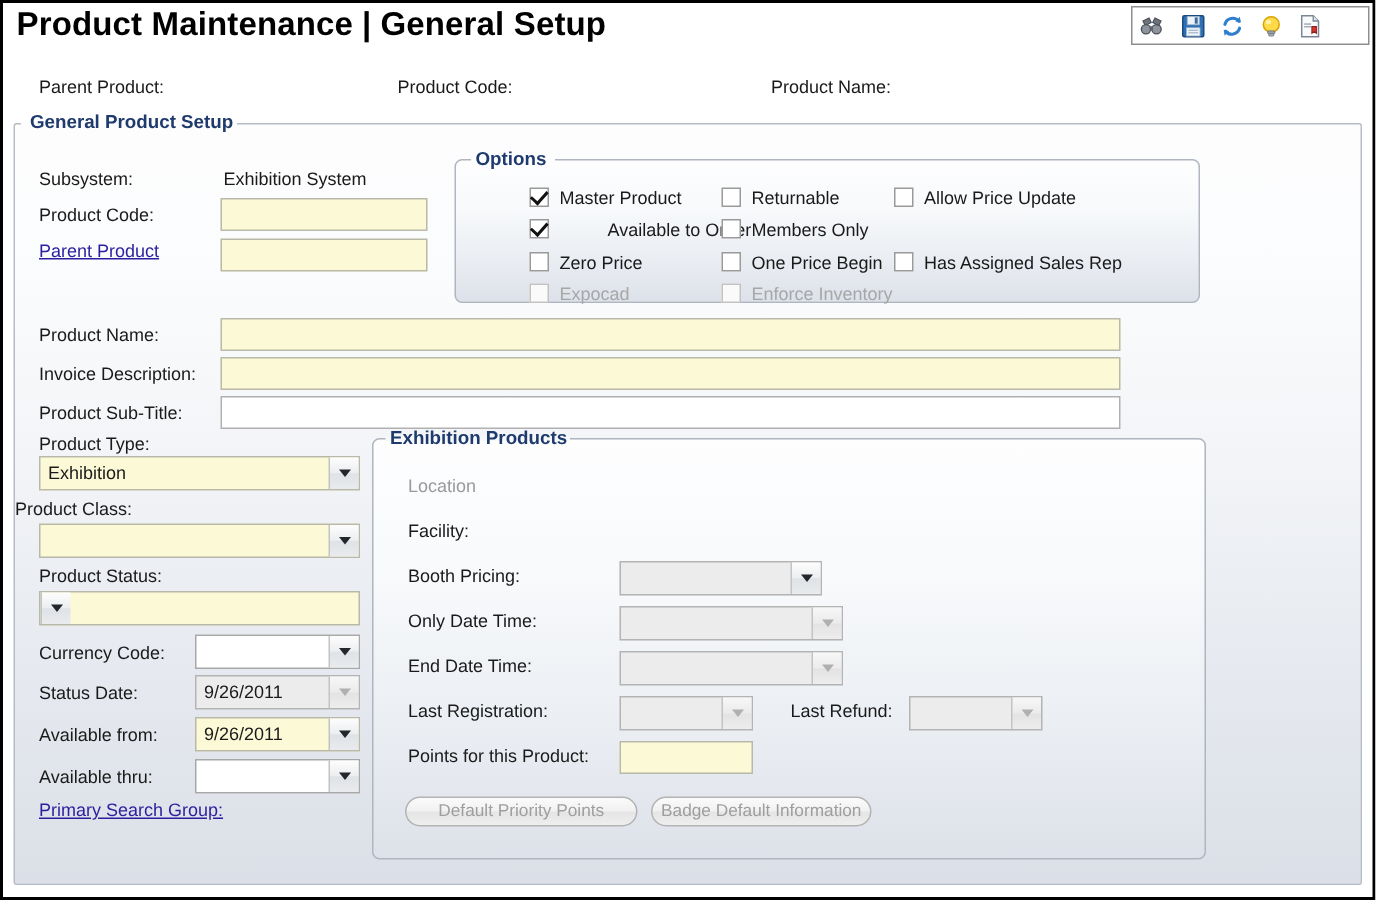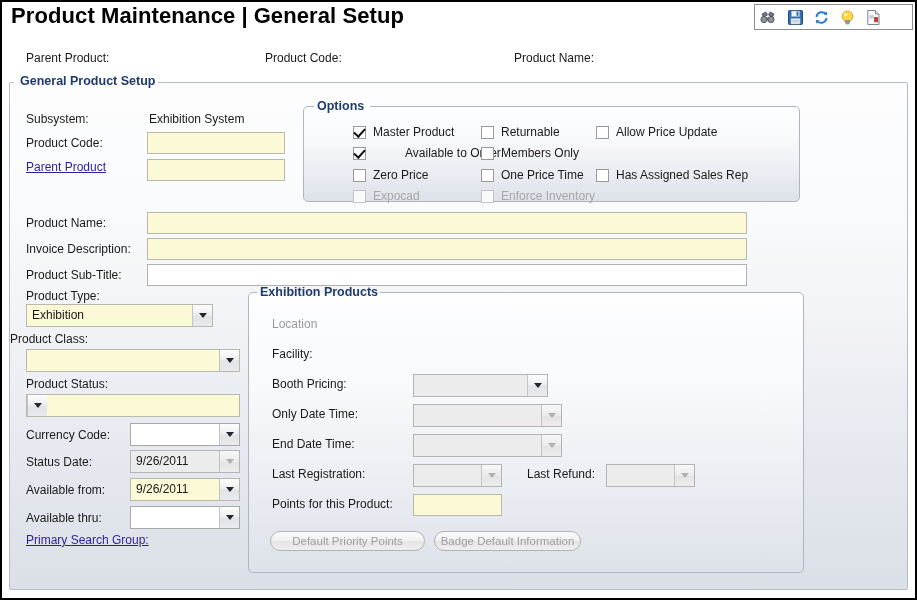--- a/index.html
+++ b/index.html
@@ -207,21 +207,20 @@
   .gbox-mask {
     position: absolute;
     height: 3px;
     z-index: 5;
   }
 
   
   .cb {
     position: absolute;
     display: flex;
-    align-items: center;
     cursor: pointer;
     white-space: nowrap;
     padding-left: 32px;
   }
   .cb .box {
     width: 13px;
     height: 13px;
     box-sizing: border-box;
     border: 1px solid #9a9a9a;
     background: #ffffff;
@@ -340,21 +339,21 @@
   <div class="lbl" style="left:24px; top:214px;">Product Name:</div>
   <input class="fld" style="left: 145px; top: 210px; width: 600px;" value="">
 
   <div class="lbl" style="left:24px; top:240px;">Invoice Description:</div>
   <input class="fld" style="left: 145px; top: 236px; width: 600px;" value="">
 
   <div class="lbl" style="left:24px; top:266px;">Product Sub-Title:</div>
   <input class="fld white" style="left: 145px; top: 262px; width: 600px;" value="">
 
   <div class="lbl" style="left:24px; top:287px;">Product Type:</div>
-  <div class="combo" style="left:24px; top:302px; width:187px;">
+  <div class="combo" style="left:24px; top:302px; width:214px;">
     <div class="txt">Exhibition</div>
     <div class="btn">
         <span class="arrow"></span>
       </div>
   </div>
 
   <div class="lbl" style="left:8px; top:330px;">Product Class:</div>
   <div class="combo" style="left:24px; top:347px; width:214px;">
     <div class="txt"></div>
     <div class="btn">
@@ -431,21 +430,21 @@
   <div class="cb" style="left:447px; top:123px;">
       <span class="box"></span>
       <span class="ctext">Returnable</span>
     </div>
   <div class="cb" style="left:447px; top:144px;">
       <span class="box"></span>
       <span class="ctext">Members Only</span>
     </div>
   <div class="cb" style="left:447px; top:166px;">
       <span class="box"></span>
-      <span class="ctext">One Price Time</span>
+      <span class="ctext">One Price Begin</span>
     </div>
   <div class="cb off-dim" style="left:447px; top:187px;">
       <span class="box"></span>
       <span class="ctext">Enforce Inventory</span>
     </div>
 
   <div class="cb" style="left:562px; top:123px;">
       <span class="box"></span>
       <span class="ctext">Allow Price Update</span>
     </div>

